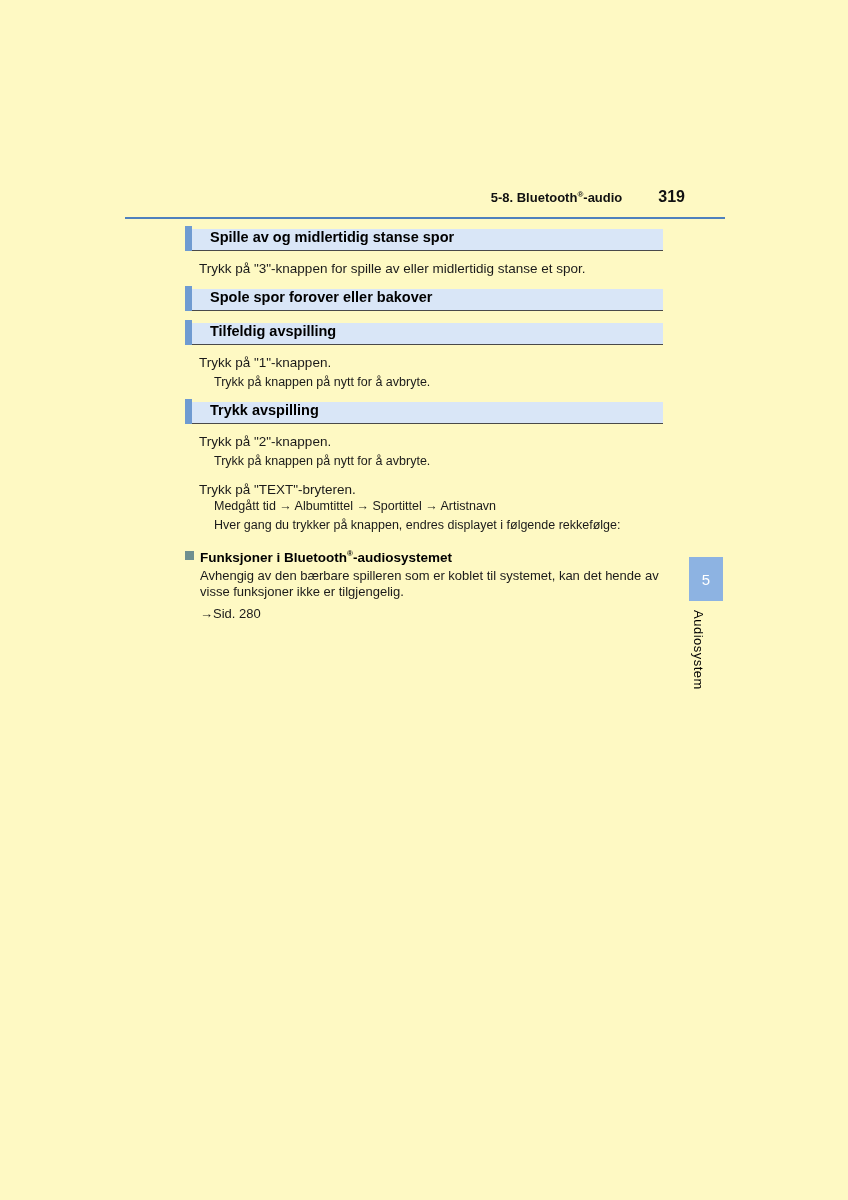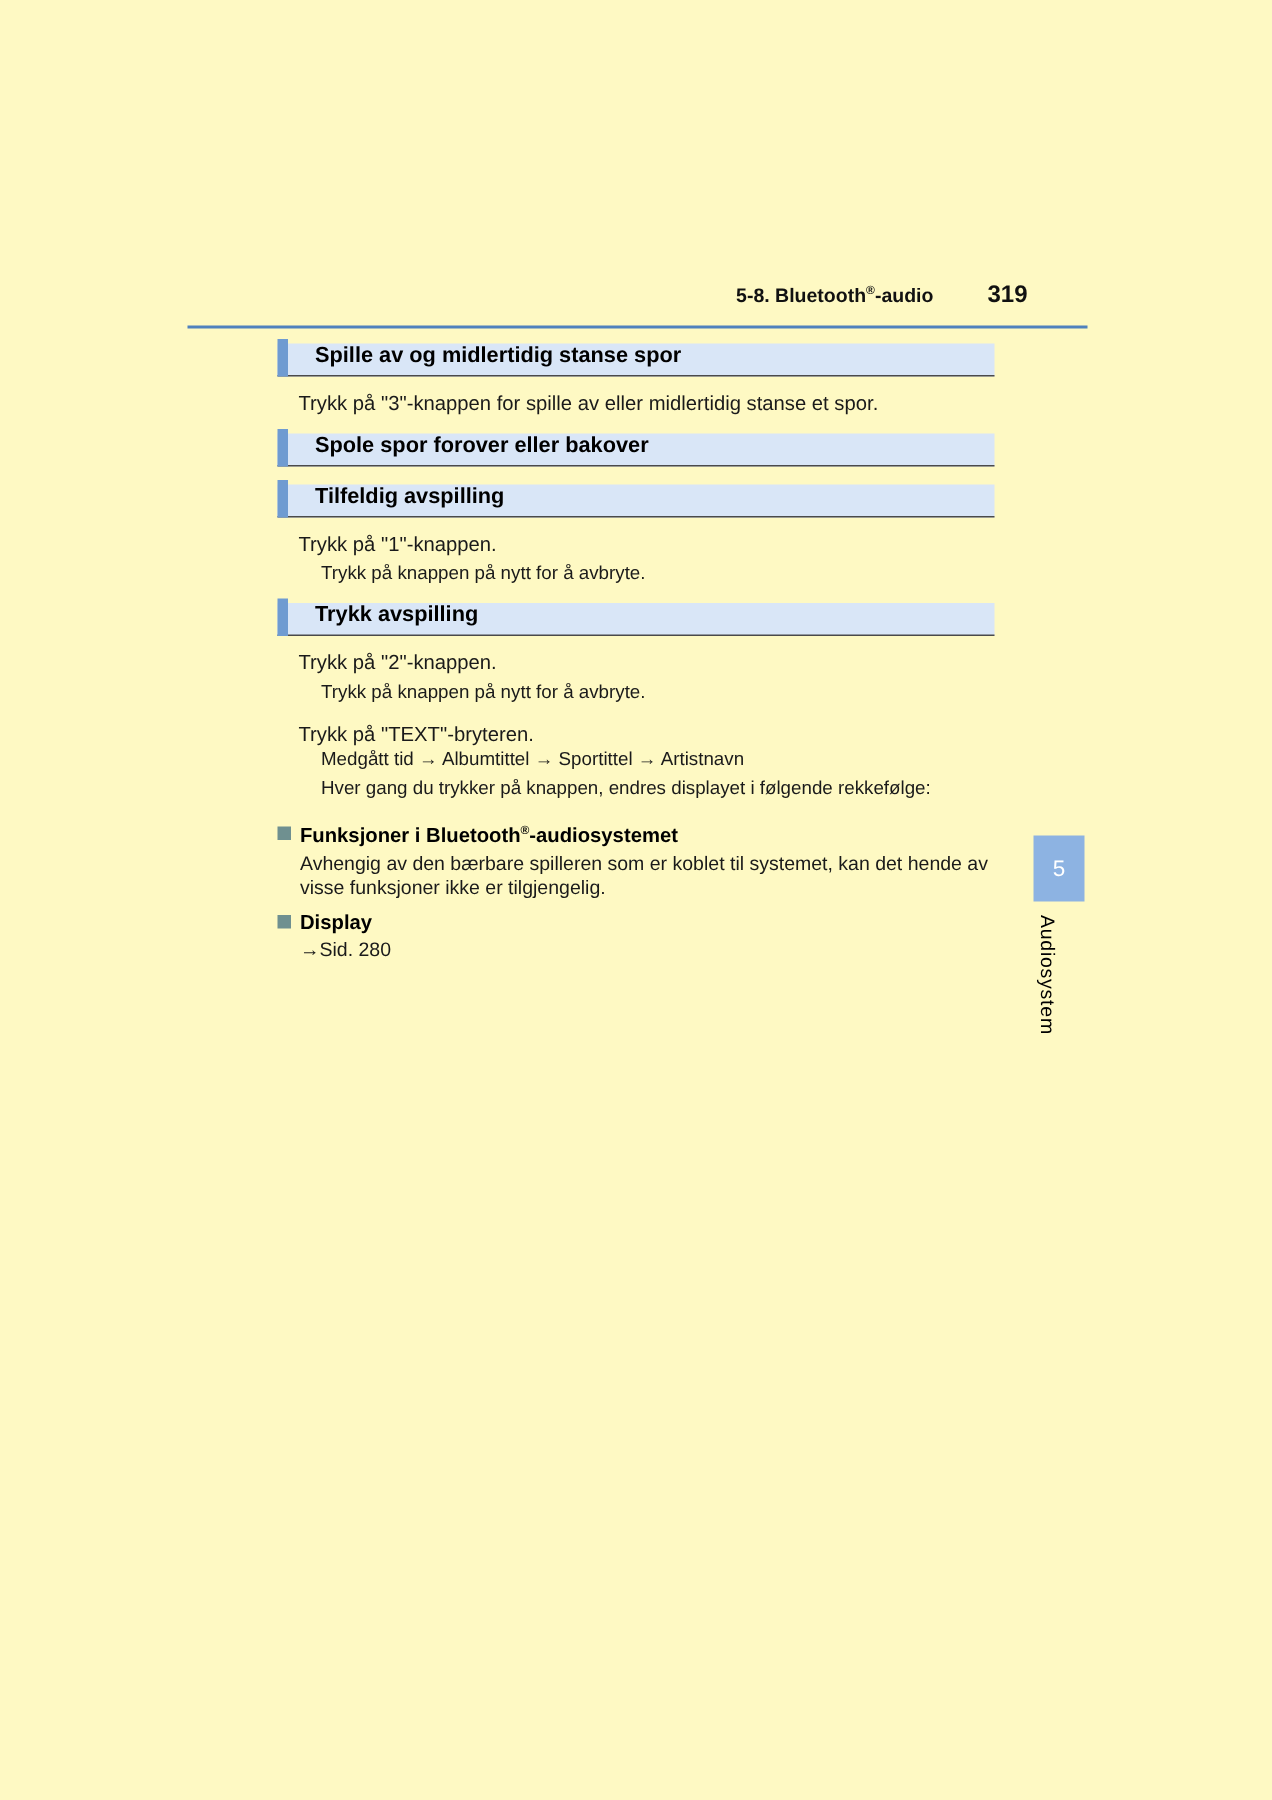--- a/index.html
+++ b/index.html
@@ -195,24 +195,20 @@
 
       <div class="note">
         <div class="note-title">
           <span class="bullet-square"></span>
           <span><span>Funksjoner i Bluetooth</span><sup>®</sup><span>-audiosystemet</span></span>
         </div>
         <div class="note-body">Avhengig av den bærbare spilleren som er koblet til systemet, kan det hende av visse funksjoner ikke er tilgjengelig.</div>
       </div>
 
       <div class="note">
-        <div class="note-title">
-          <span class="bullet-square"></span>
-          <span><span>Display</span></span>
-        </div>
         <div class="note-body">→Sid. 280</div>
       </div>
 
 
     </div>
   </div>
 
   <div class="side-tab">
     <span>5</span>
   </div>

